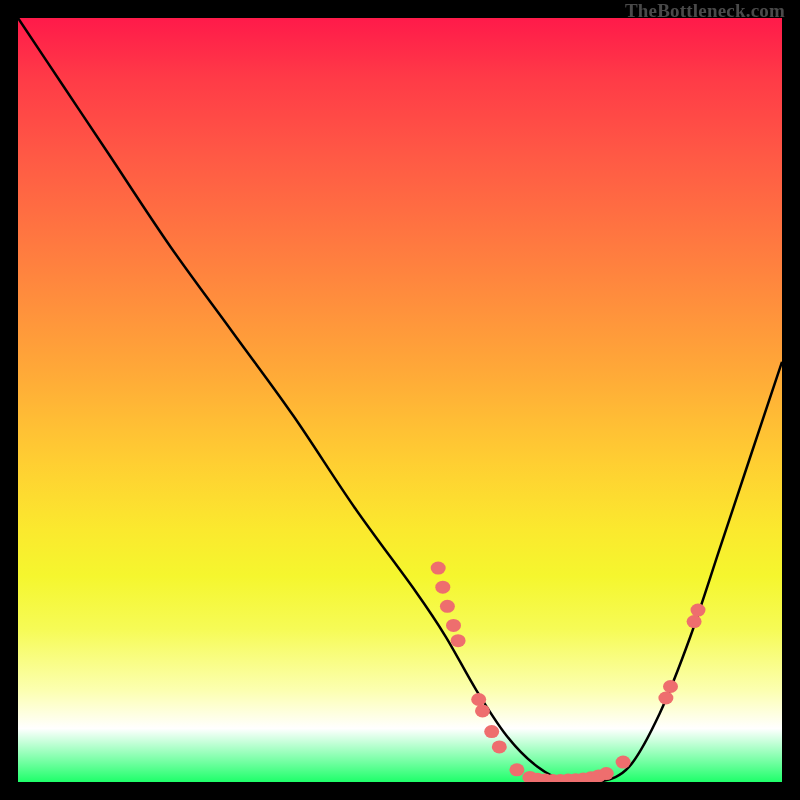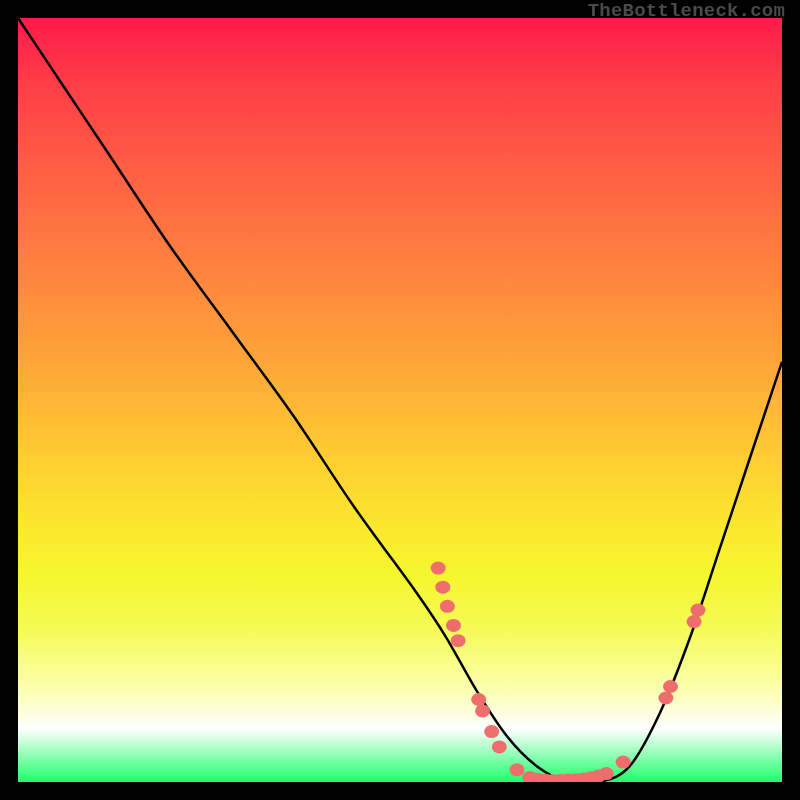--- a/index.html
+++ b/index.html
@@ -43,21 +43,21 @@
     width: 768px;
     height: 768px;
     border: 4px solid #000;
     box-sizing: content-box;
     pointer-events: none;
   }
   .watermark {
     position: absolute;
     top: 0px;
     right: 15px;
-    font-family: Liberation Mono, monospace;
+    font-family: Liberation Serif, serif;
     font-size: 19px;
     font-weight: 600;
     color: #4a4a4a;
     letter-spacing: 0.2px;
   }
   svg.curve {
     position: absolute;
     left: 18px;
     top: 18px;
     width: 764px;

